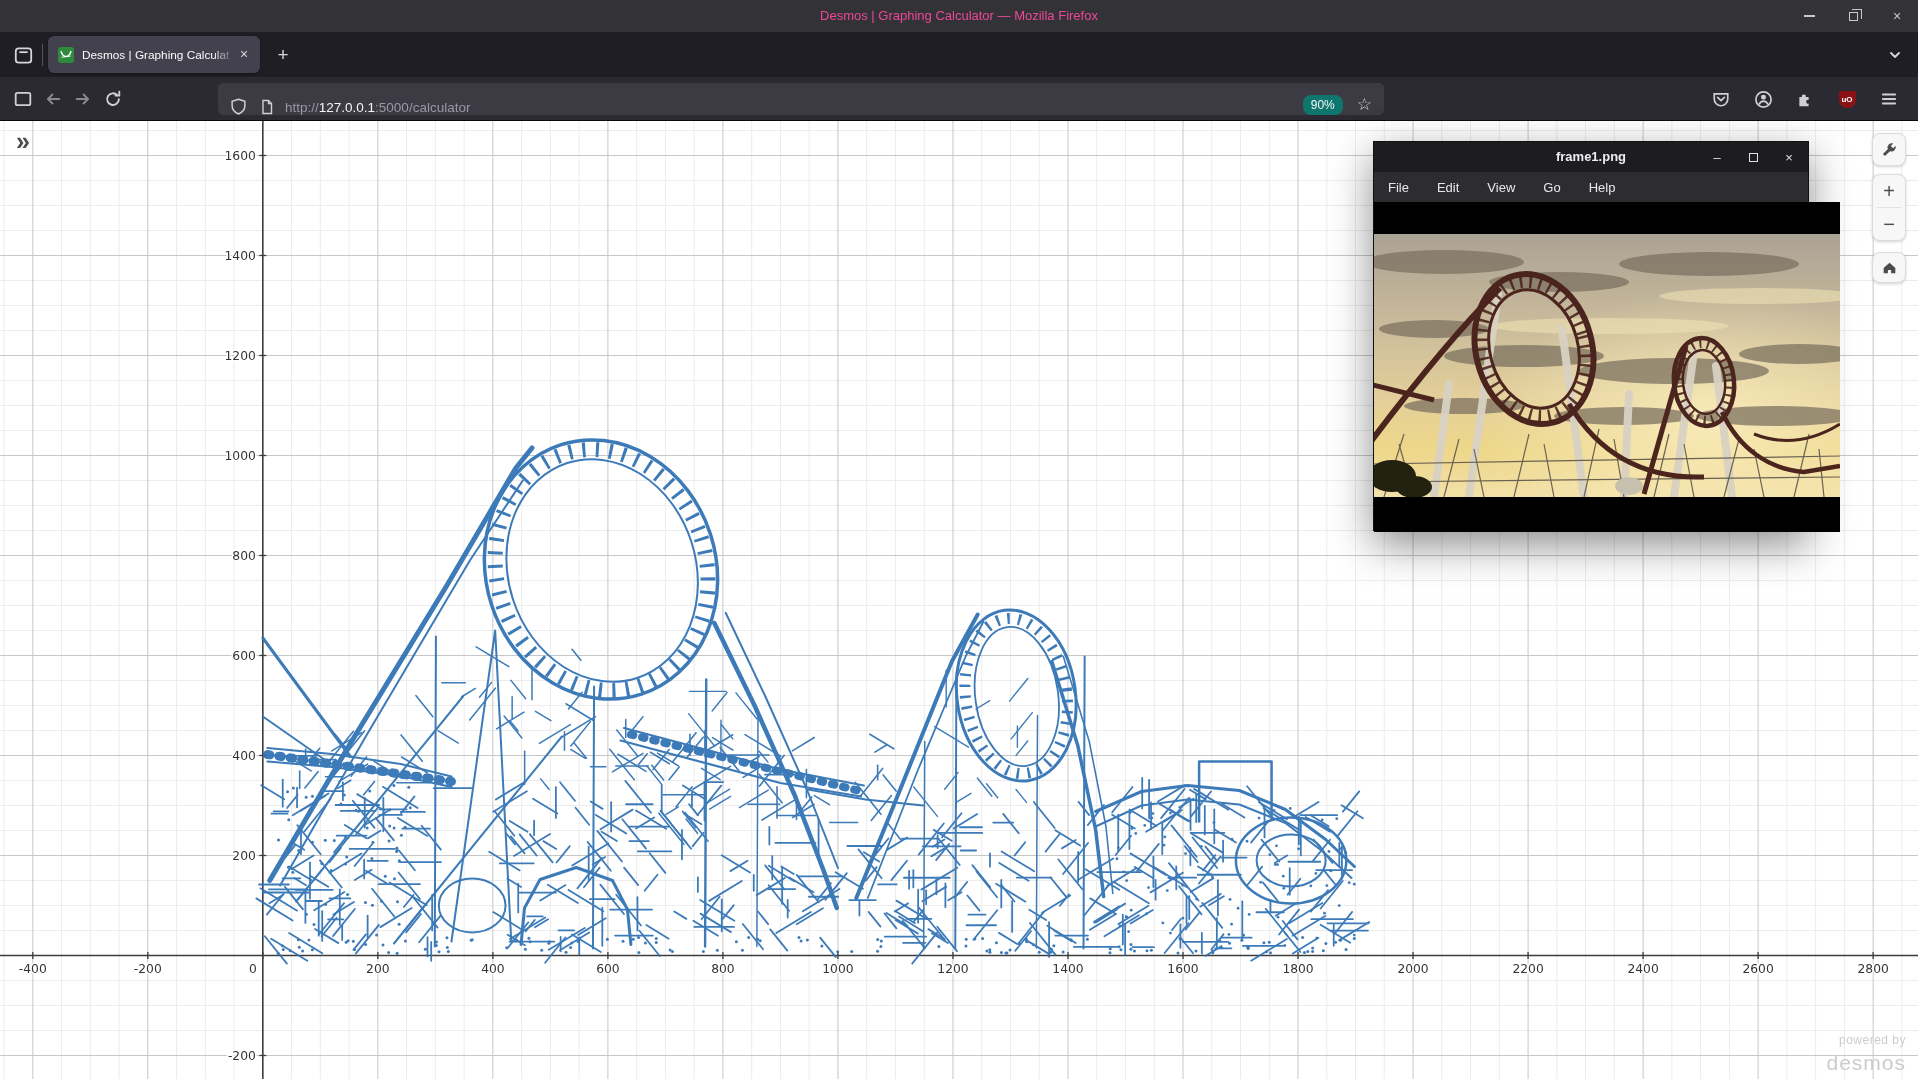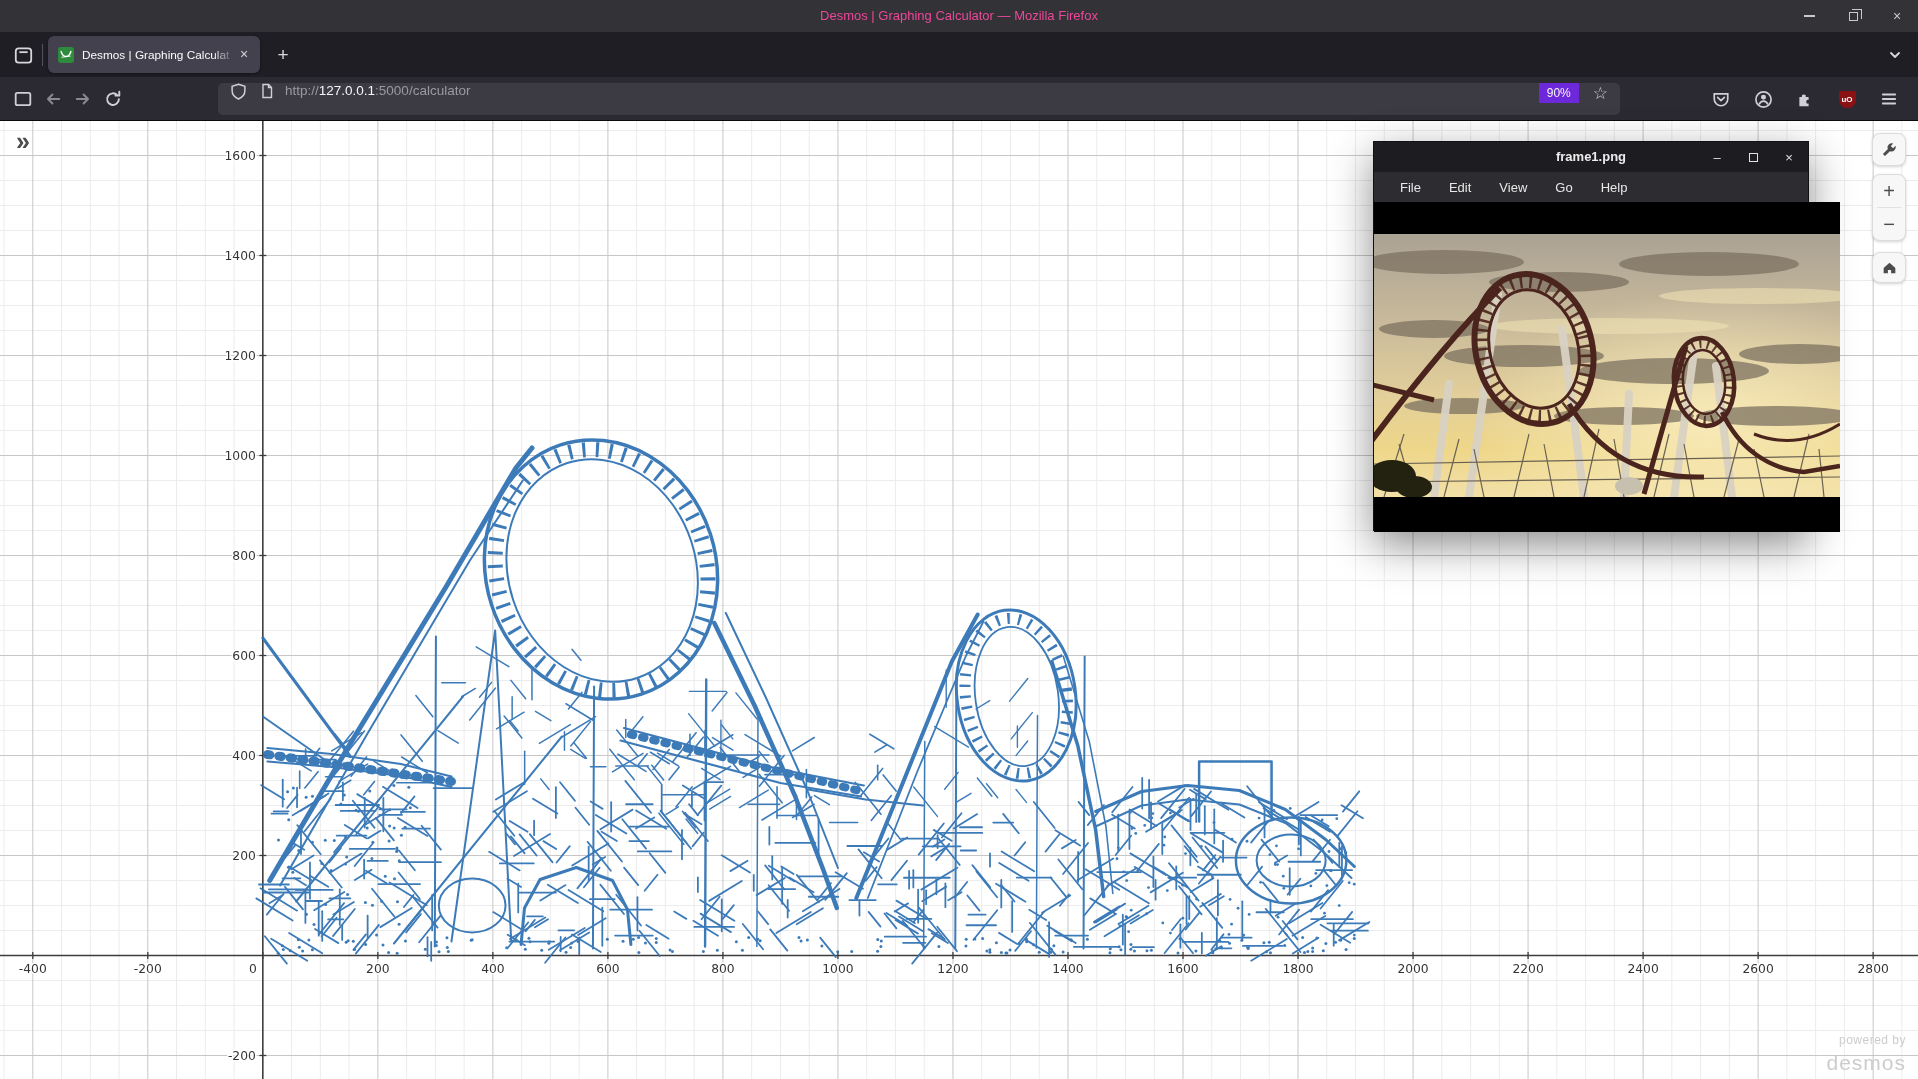--- a/index.html
+++ b/index.html
@@ -29,25 +29,25 @@
        display:flex;align-items:center;padding:0 7px 0 10px;box-shadow:0 1px 3px rgba(0,0,0,.4);color:var(--chrome-text);}
   .tab-fav{width:16px;height:16px;border-radius:3px;background:var(--favicon-green);flex:0 0 auto;display:flex;align-items:center;justify-content:center;}
   .tab-title{flex:1;margin-left:8px;font-size:11.8px;white-space:nowrap;overflow:hidden;position:relative;}
   .tab-fade{position:absolute;right:0;top:0;width:22px;height:100%;background:linear-gradient(90deg,rgba(66,65,77,0),var(--tab-bg));}
   .tab-close{flex:0 0 auto;font-size:14px;color:#d5d5da;width:18px;height:18px;border-radius:3px;text-align:center;line-height:17px;}
   .newtab{position:absolute;left:268px;top:8px;width:30px;height:30px;border-radius:4px;color:#d7d7db;font-size:19px;text-align:center;line-height:29px;}
   .alltabs{position:absolute;right:10px;top:10px;width:26px;height:26px;display:flex;align-items:center;justify-content:center;}
   
   .navbar{position:absolute;left:0;top:77px;width:1918px;height:44px;background:var(--navbar-bg);border-bottom:1px solid #0b0b0d;}
   .nav-btn{position:absolute;top:7px;width:30px;height:30px;border-radius:4px;display:flex;align-items:center;justify-content:center;}
-  .urlbar{position:absolute;left:218px;top:6px;width:1402px;height:32px;background:var(--urlbar-bg);border-radius:5px;
-          display:flex;align-items:flex-start;padding:0 8px 8px 12px;}
+  .urlbar{position:absolute;left:218px;top:6px;width:1166px;height:32px;background:var(--urlbar-bg);border-radius:5px;
+          display:flex;align-items:flex-end;padding:0 8px 0 12px;}
   .url-text{font-size:13.5px;color:#9a99a3;margin-left:10px;flex:1;white-space:nowrap;overflow:hidden;}
   .url-text b{color:#f5f5f8;font-weight:normal;}
-  .zoom-badge{background:#6d28d9;color:#f4f4f6;font-size:12px;border-radius:0;padding:3px 8px;margin-right:14px;}
+  .zoom-badge{background:#0f766e;color:#f4f4f6;font-size:12px;border-radius:8px;padding:3px 8px;margin-right:14px;}
   .star{color:#cfcfd6;font-size:17px;margin-right:4px;}
   .nav-right{position:absolute;right:14px;top:7px;height:30px;display:flex;align-items:center;gap:12px;}
   .nri{width:30px;height:30px;display:flex;align-items:center;justify-content:center;border-radius:4px;}
   .ublock{width:17px;height:17px;background:var(--ublock-red);border-radius:2px 2px 8px 8px;color:#fff;
           font-size:8px;font-weight:bold;display:flex;align-items:center;justify-content:center;}
   
   .content{position:absolute;left:0;top:121px;width:1918px;height:958px;background:#fff;}
   #graph-svg{position:absolute;left:0;top:0;}
   .expand-chevrons{position:absolute;left:16px;top:8px;font-size:25px;font-weight:bold;color:#4d4d4d;line-height:1;}
   .dcontrols{position:absolute;right:12px;top:12px;width:34px;}
@@ -63,21 +63,21 @@
   .watermark .wm2{font-size:21px;font-weight:normal;letter-spacing:1px;margin-top:6px;}
   
   .viewer{position:absolute;left:1373px;top:20px;width:436px;height:390px;background:#000;
           box-shadow:0 14px 40px rgba(0,0,0,.45);border:1px solid #111;}
   .fv-titlebar{position:absolute;left:0;top:0;width:100%;height:30px;background:var(--viewer-titlebar);}
   .fv-title{position:absolute;width:100%;text-align:center;line-height:30px;font-size:13px;font-weight:bold;color:#ececec;}
   .fv-controls{position:absolute;right:12px;top:0;height:30px;display:flex;align-items:center;gap:22px;color:#e2e2e2;}
   .fvc{font-size:13px;width:14px;text-align:center;}
   .fvc .sq2{width:9px;height:9px;border:1.3px solid #e2e2e2;margin:0 auto;}
   .fv-menubar{position:absolute;left:0;top:30px;width:100%;height:30px;background:var(--viewer-menubar);
-              display:flex;align-items:center;padding-left:16px;gap:8px;}
+              display:flex;align-items:center;padding-left:4px;gap:8px;}
   .fv-menu-item{color:#e8e8e8;font-size:13px;padding:4px 10px;border-radius:3px;}
   .fv-content{position:absolute;left:0;top:60px;width:466px;height:330px;background:#000;overflow:hidden;}
   .fv-photo{position:absolute;left:0;top:32px;}
   svg text{font-family:"DejaVu Sans","Liberation Sans",sans-serif;}
 </style>
 </head>
 <body>
 
 <div class="titlebar">
   <div class="win-title">Desmos | Graphing Calculator — Mozilla Firefox</div>

